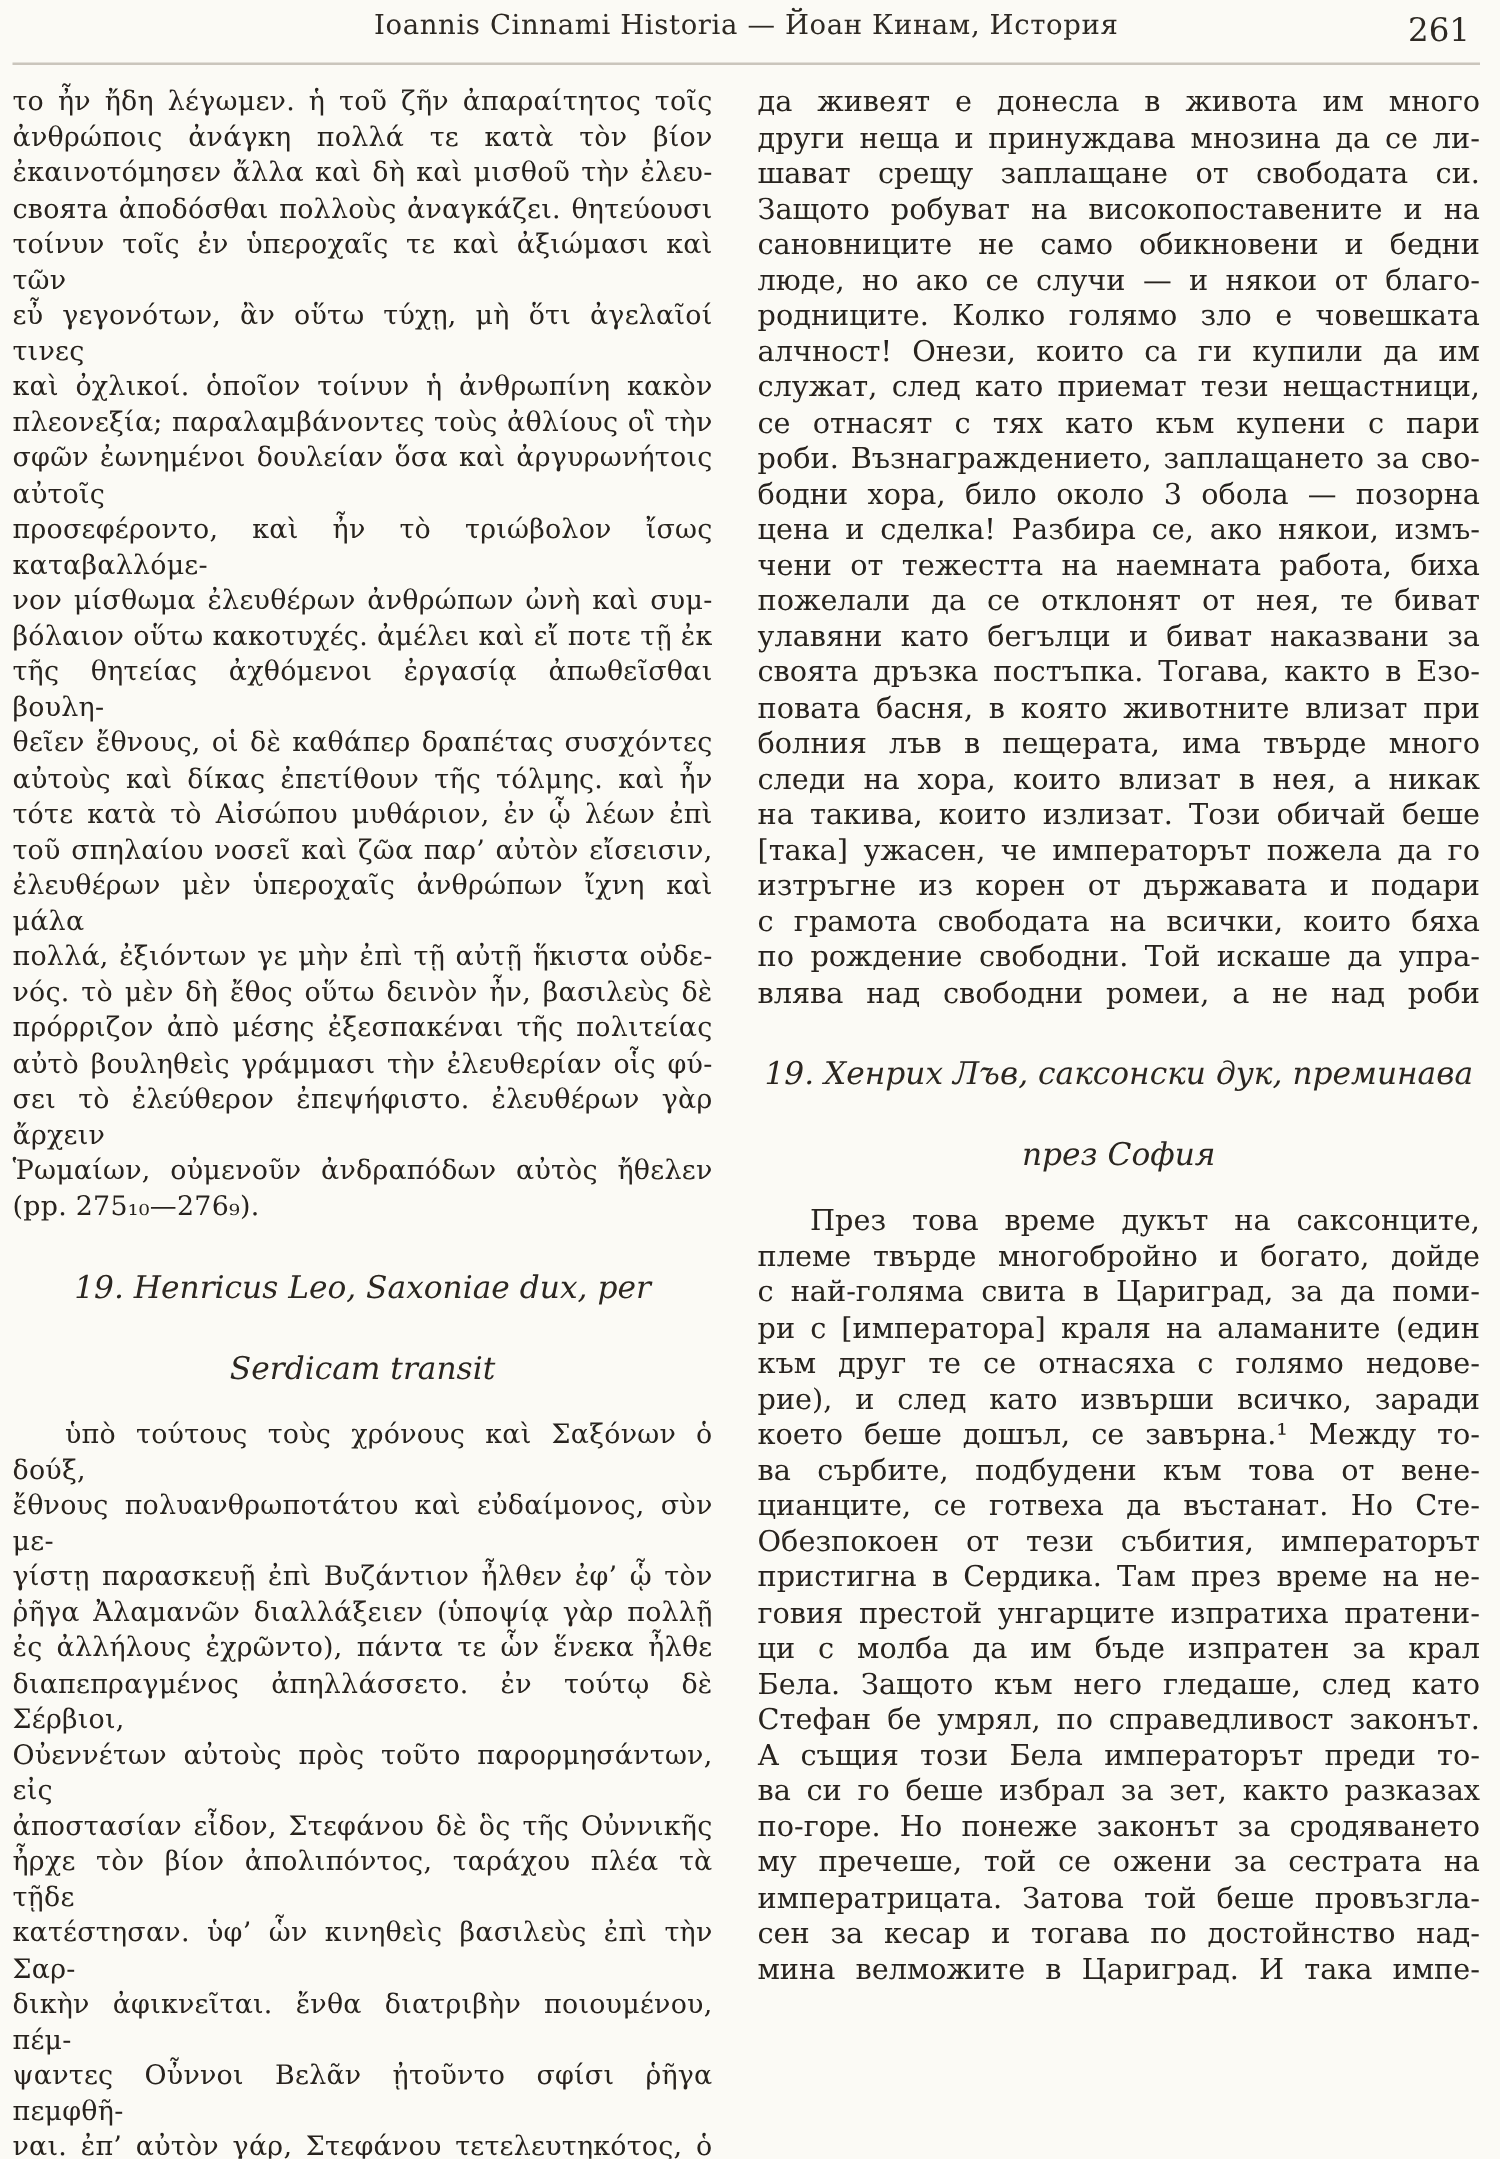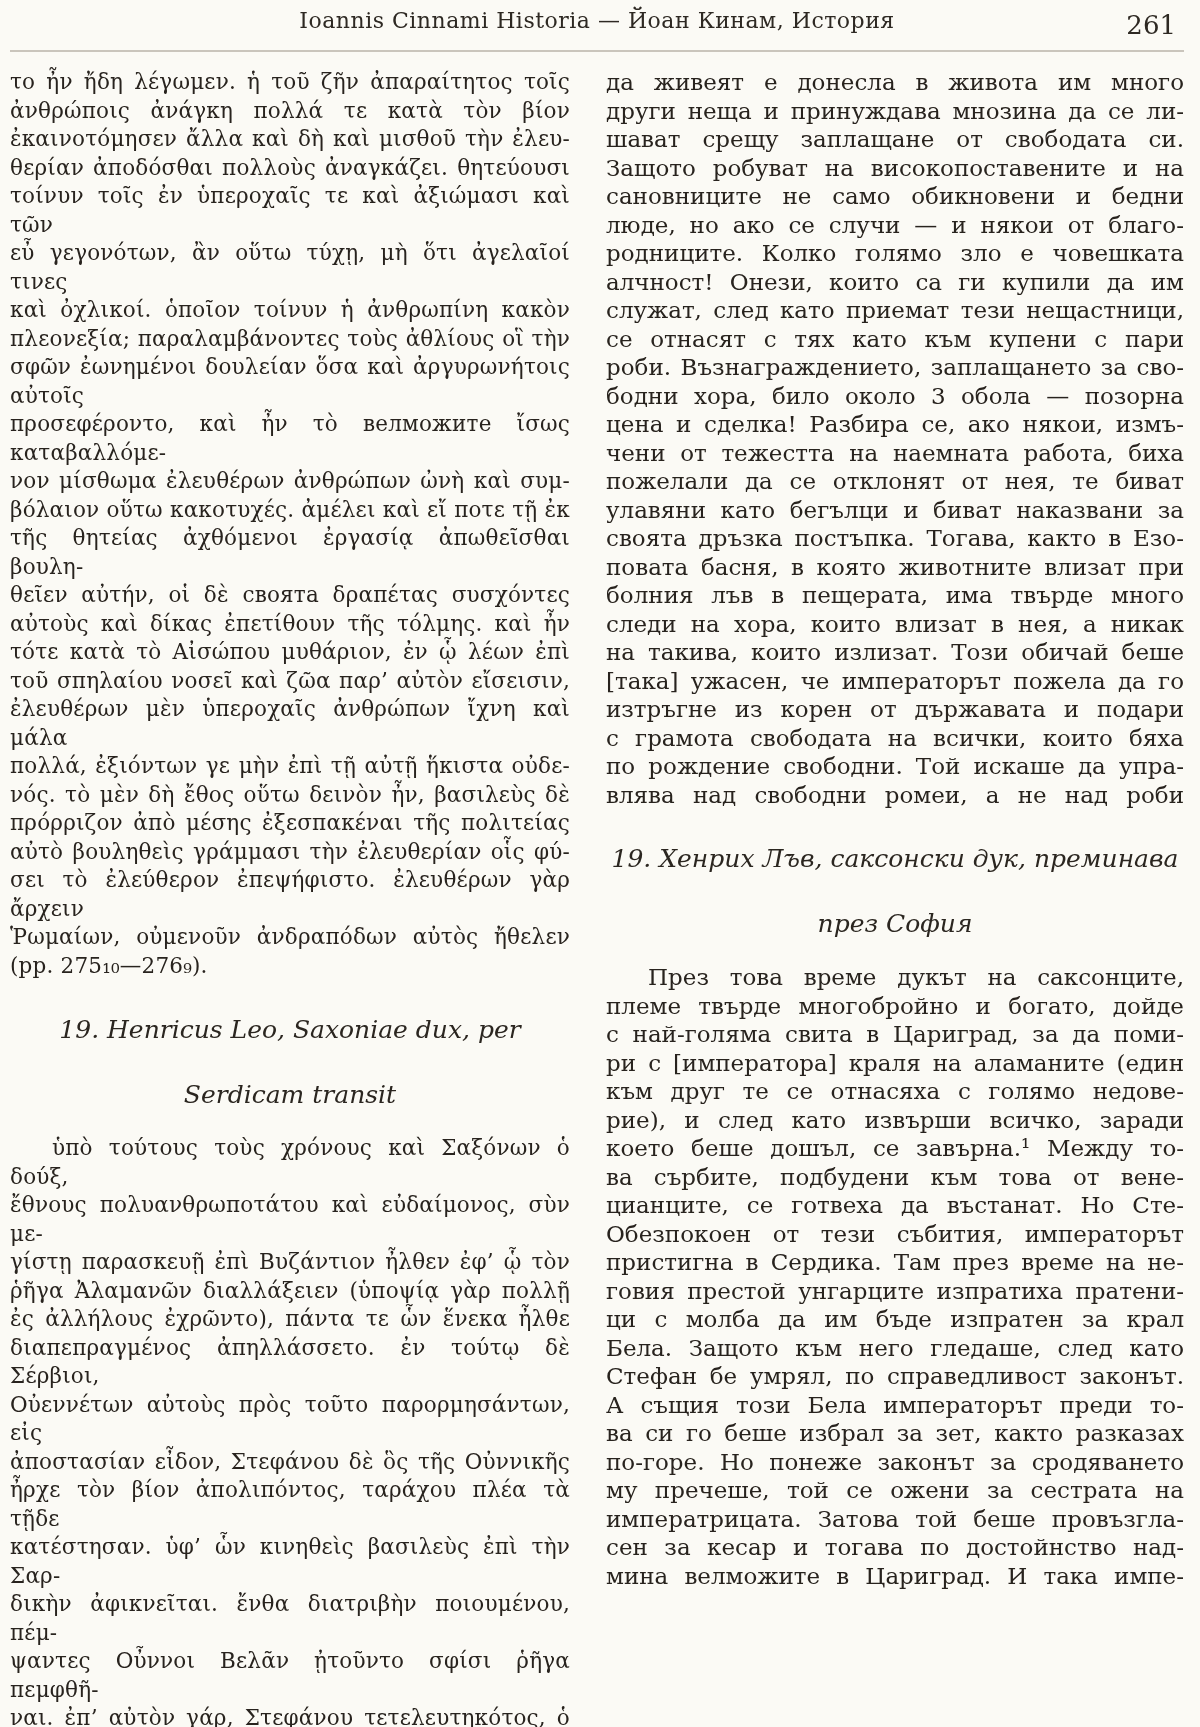--- a/index.html
+++ b/index.html
@@ -99,31 +99,31 @@
   </div>
   <hr class="header-rule">
 
   <div class="columns">
 
     <div class="col-left">
       <div class="greek">
           <div class="tline">το ἦν ἤδη λέγωμεν. ἡ τοῦ ζῆν ἀπαραίτητος τοῖς</div>
           <div class="tline">ἀνθρώποις ἀνάγκη πολλά τε κατὰ τὸν βίον</div>
           <div class="tline">ἐκαινοτόμησεν ἄλλα καὶ δὴ καὶ μισθοῦ τὴν ἐλευ-</div>
-          <div class="tline">θερίαν ἀποδόσθαι πολλοὺς ἀναγκάζει. θητεύουσι</div>
+          <div class="tline">своята ἀποδόσθαι πολλοὺς ἀναγκάζει. θητεύουσι</div>
           <div class="tline">τοίνυν τοῖς ἐν ὑπεροχαῖς τε καὶ ἀξιώμασι καὶ τῶν</div>
           <div class="tline">εὖ γεγονότων, ἂν οὕτω τύχῃ, μὴ ὅτι ἀγελαῖοί τινες</div>
           <div class="tline">καὶ ὀχλικοί. ὁποῖον τοίνυν ἡ ἀνθρωπίνη κακὸν</div>
           <div class="tline">πλεονεξία; παραλαμβάνοντες τοὺς ἀθλίους οἳ τὴν</div>
           <div class="tline">σφῶν ἐωνημένοι δουλείαν ὅσα καὶ ἀργυρωνήτοις αὐτοῖς</div>
-          <div class="tline">προσεφέροντο, καὶ ἦν τὸ велможите ἴσως καταβαλλόμε-</div>
+          <div class="tline">προσεφέροντο, καὶ ἦν τὸ τριώβολον ἴσως καταβαλλόμε-</div>
           <div class="tline">νον μίσθωμα ἐλευθέρων ἀνθρώπων ὠνὴ καὶ συμ-</div>
           <div class="tline">βόλαιον οὕτω κακοτυχές. ἀμέλει καὶ εἴ ποτε τῇ ἐκ</div>
           <div class="tline">τῆς θητείας ἀχθόμενοι ἐργασίᾳ ἀπωθεῖσθαι βουλη-</div>
-          <div class="tline">θεῖεν αὐτήν, οἱ δὲ своята δραπέτας συσχόντες</div>
+          <div class="tline">θεῖεν ἔθνους, οἱ δὲ καθάπερ δραπέτας συσχόντες</div>
           <div class="tline">αὐτοὺς καὶ δίκας ἐπετίθουν τῆς τόλμης. καὶ ἦν</div>
           <div class="tline">τότε κατὰ τὸ Αἰσώπου μυθάριον, ἐν ᾧ λέων ἐπὶ</div>
           <div class="tline">τοῦ σπηλαίου νοσεῖ καὶ ζῶα παρ’ αὐτὸν εἴσεισιν,</div>
           <div class="tline">ἐλευθέρων μὲν ὑπεροχαῖς ἀνθρώπων ἴχνη καὶ μάλα</div>
           <div class="tline">πολλά, ἐξιόντων γε μὴν ἐπὶ τῇ αὐτῇ ἥκιστα οὐδε-</div>
           <div class="tline">νός. τὸ μὲν δὴ ἔθος οὕτω δεινὸν ἦν, βασιλεὺς δὲ</div>
           <div class="tline">πρόρριζον ἀπὸ μέσης ἐξεσπακέναι τῆς πολιτείας</div>
           <div class="tline">αὐτὸ βουληθεὶς γράμμασι τὴν ἐλευθερίαν οἷς φύ-</div>
           <div class="tline">σει τὸ ἐλεύθερον ἐπεψήφιστο. ἐλευθέρων γὰρ ἄρχειν</div>
           <div class="tline">Ῥωμαίων, οὐμενοῦν ἀνδραπόδων αὐτὸς ἤθελεν</div>

